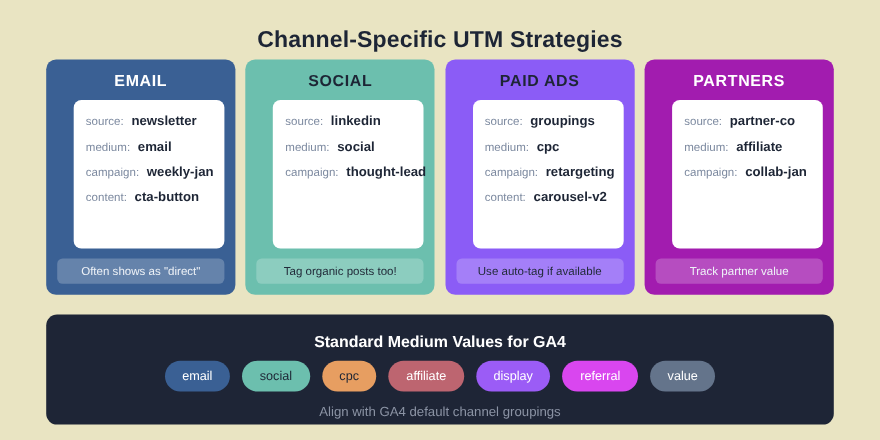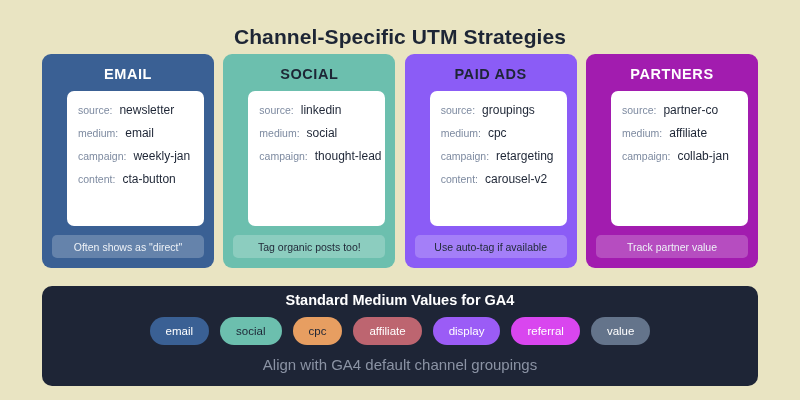--- a/index.html
+++ b/index.html
@@ -76,21 +76,21 @@
     white-space: nowrap;
   }
   .param-row:last-child { margin-bottom: 0; }
   .param-key {
     font-size: 10.5px;
     color: #7d8aa0;
     margin-right: 7px;
   }
   .param-val {
     font-size: 12px;
-    font-weight: normal;
+    font-weight: bold;
     color: #1d2535;
   }
   .card-note {
     margin-top: 9px;
     height: 23px;
     border-radius: 5px;
     display: flex;
     align-items: center;
     justify-content: center;
     font-size: 10.5px;
@@ -107,21 +107,21 @@
   
   .panel {
     position: absolute;
     left: 42px;
     top: 286px;
     width: 716px;
     height: 100px;
     background: #1e2536;
     border-radius: 10px;
     box-sizing: border-box;
-    padding-top: 6px;
+    padding-top: 17px;
   }
   .panel-title {
     text-align: center;
     color: #ffffff;
     font-size: 14.5px;
     font-weight: bold;
     margin-bottom: 9px;
   }
   .pill-row {
     display: flex;
@@ -136,21 +136,21 @@
     display: flex;
     align-items: center;
     justify-content: center;
     padding: 0 16px;
     font-size: 11.5px;
     box-sizing: border-box;
   }
   .panel-footer {
     text-align: center;
     color: #8b93a4;
-    font-size: 15px;
+    font-size: 12px;
     margin-top: 11px;
   }
 </style>
 </head>
 <body style="background: rgb(233, 228, 194);">
 
 <div id="page-root">
 
   <div class="page-title">Channel-Specific UTM Strategies</div>
 

